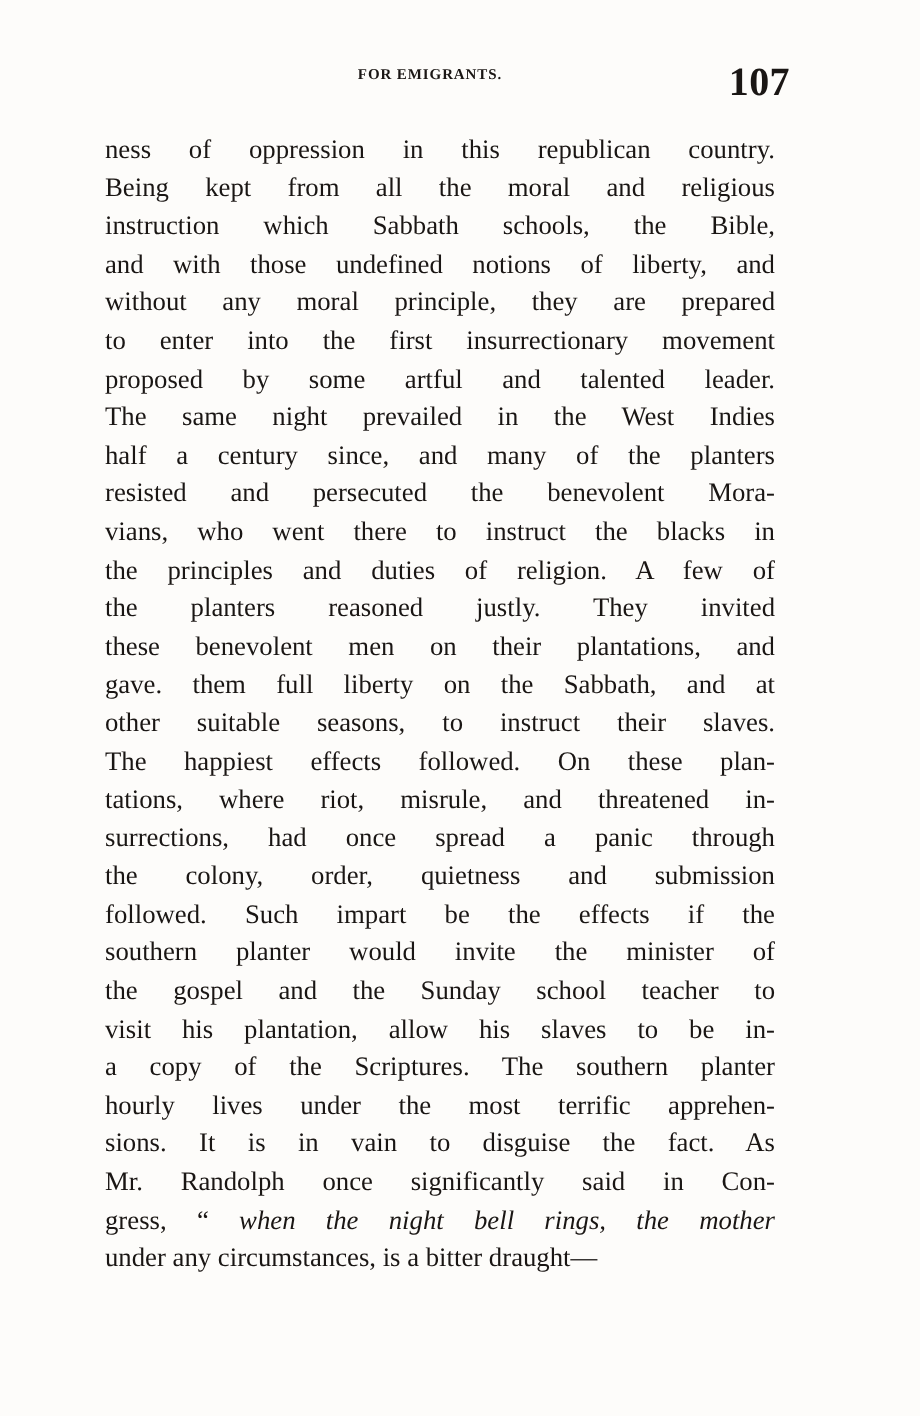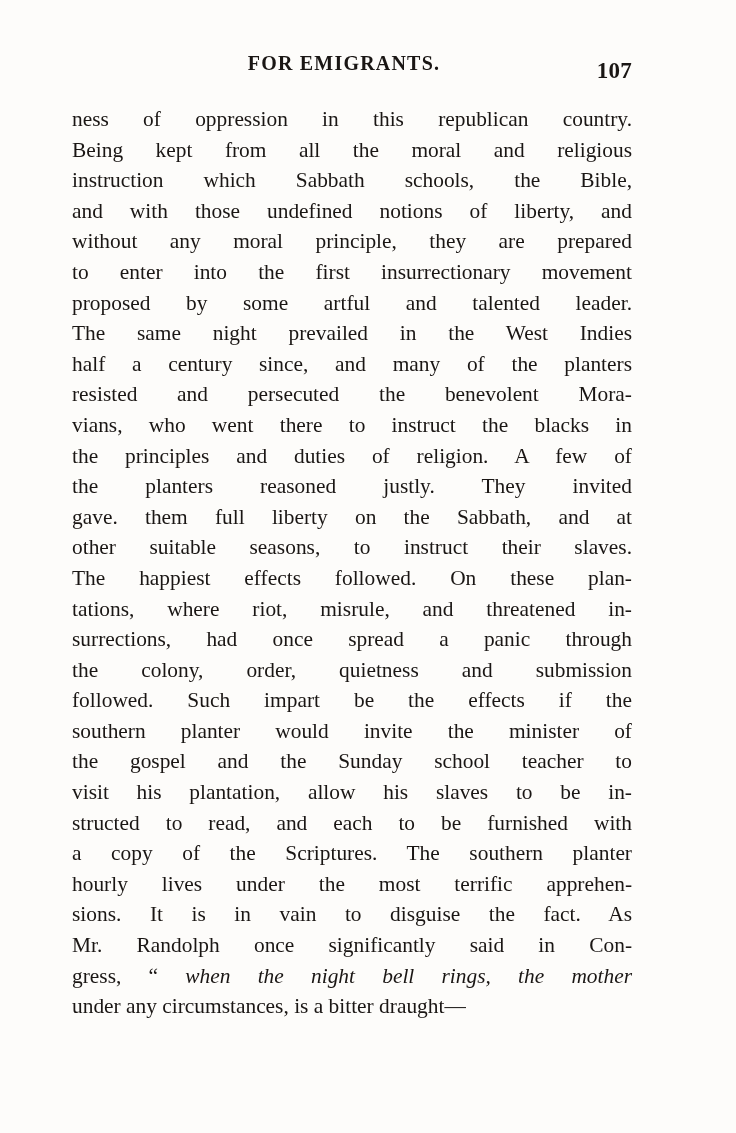--- a/index.html
+++ b/index.html
@@ -31,43 +31,43 @@
     align-items: baseline;
     justify-content: center;
     position: relative;
     height: 34px;
     margin-bottom: 18px;
   }
   .running-title {
     font-variant: small-caps;
     font-weight: 700;
     letter-spacing: 0.06em;
-    font-size: 20px;
+    font-size: 12px;
     text-transform: uppercase;
     transform: translateX(-8px);
     font-family: Liberation Serif, serif;
   }
   .folio {
     position: absolute;
     right: 0;
     bottom: 2px;
-    font-size: 23px;
+    font-size: 32px;
     font-weight: 700;
     letter-spacing: 0.01em;
   }
   .body-text {
     font-size: 21.4px;
     line-height: 30.6px;
     text-align: justify;
     text-justify: inter-word;
     hyphens: none;
     -webkit-hyphens: none;
   }
   .body-text p {
-    margin: 0;
+    margin: 12px;
   }
   .body-text .line {
     display: block;
     white-space: nowrap;
   }
   .body-text .line.justified {
     text-align: justify;
     text-align-last: justify;
     white-space: normal;
   }
@@ -94,31 +94,31 @@
         <span class="line justified">and with those undefined notions of liberty, and</span>
         <span class="line justified">without any moral principle, they are prepared</span>
         <span class="line justified">to enter into the first insurrectionary movement</span>
         <span class="line justified">proposed by some artful and talented leader.</span>
         <span class="line justified">The same night prevailed in the West Indies</span>
         <span class="line justified">half a century since, and many of the planters</span>
         <span class="line justified">resisted and persecuted the benevolent Mora-</span>
         <span class="line justified">vians, who went there to instruct the blacks in</span>
         <span class="line justified">the principles and duties of religion.   A few of</span>
         <span class="line justified">the planters reasoned justly.   They invited</span>
+        <span class="line justified">these benevolent men on their plantations, and</span>
         <span class="line justified">gave. them full liberty on the Sabbath, and at</span>
         <span class="line justified">other suitable seasons, to instruct their slaves.</span>
         <span class="line justified">The happiest effects followed.   On these plan-</span>
         <span class="line justified">tations, where riot, misrule, and threatened in-</span>
         <span class="line justified">surrections, had once spread a panic through</span>
         <span class="line justified">the colony, order, quietness and submission</span>
         <span class="line justified">followed.   Such impart be the effects if the</span>
         <span class="line justified">southern planter would invite the minister of</span>
         <span class="line justified">the gospel and the Sunday school teacher to</span>
         <span class="line justified">visit his plantation, allow his slaves to be in-</span>
-        <span class="line justified">structed to read, and each to be furnished with</span>
         <span class="line justified">a copy of the Scriptures.   The southern planter</span>
         <span class="line justified">hourly lives under the most terrific apprehen-</span>
         <span class="line justified">sions.   It is in vain to disguise the fact.   As</span>
         <span class="line justified">Mr. Randolph once significantly said in Con-</span>
         <span class="line justified"><span>gress, “ </span><span class="quote-italic">when the night bell rings, the mother</span></span>
         <span class="line">under any circumstances, is a bitter draught—</span>
       </p>
     </div>
 
   </div>

